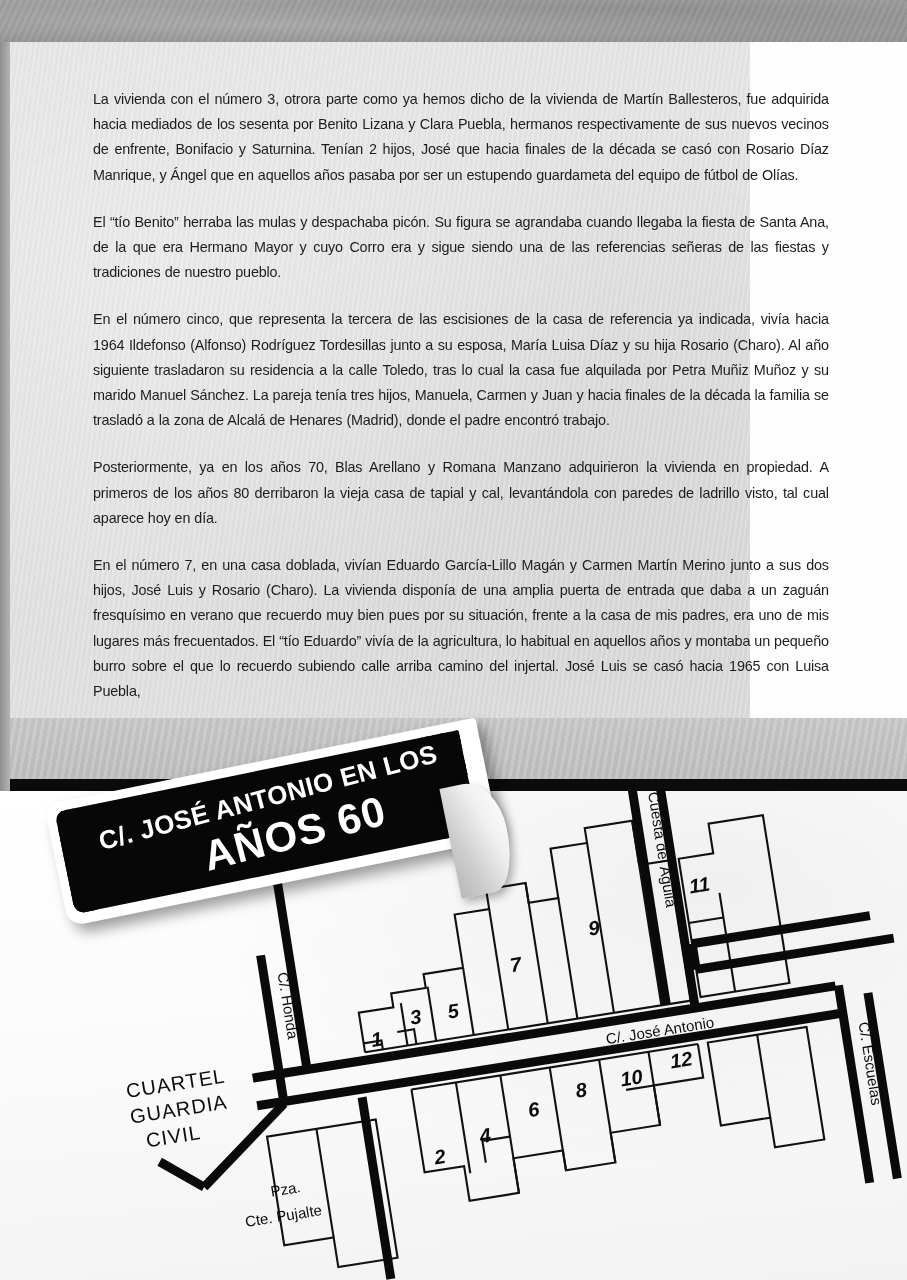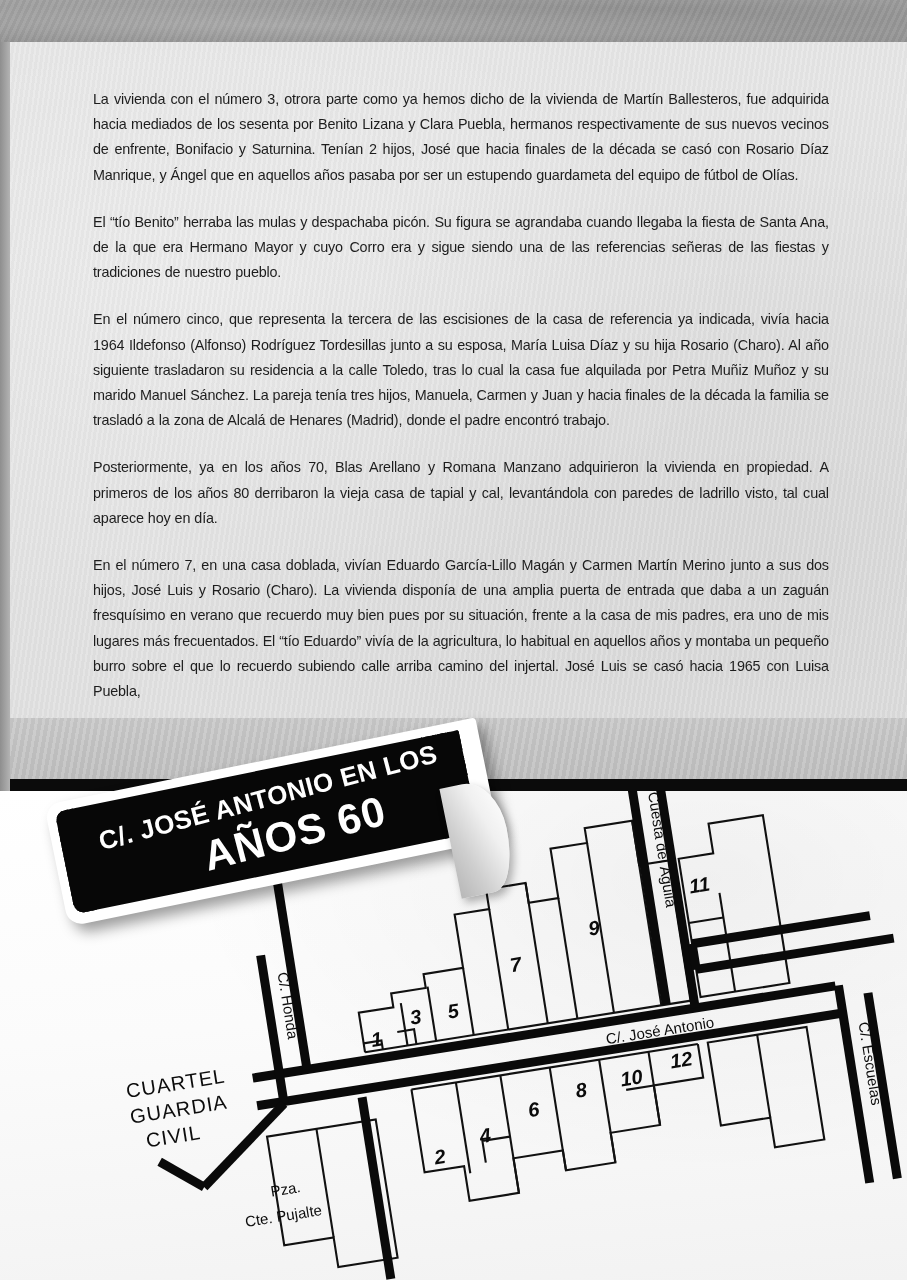--- a/index.html
+++ b/index.html
@@ -34,21 +34,21 @@
 
   
   .left-edge{
     position:absolute;left:0;top:42px;width:10px;height:749px;
     background:linear-gradient(90deg,#8e8e8e 0%,#9d9d9d 40%,#b3b3b3 100%);
     z-index:6;
   }
 
   
   .text-area{
-    position:absolute;left:10px;top:42px;width:897px;height:676px;
+    position:absolute;left:10px;top:42px;width:740px;height:676px;
     background:linear-gradient(180deg,#e6e6e6 0%,#e3e3e3 40%,#e1e1e1 100%);
   }
   .text-area:after{
     content:"";position:absolute;inset:0;
     background:
       repeating-linear-gradient(98deg, rgba(255,255,255,.10) 0 2px, rgba(0,0,0,.02) 2px 5px),
       radial-gradient(ellipse at 20% 35%, rgba(255,255,255,.30), transparent 55%),
       radial-gradient(ellipse at 85% 75%, rgba(0,0,0,.045), transparent 60%);
     pointer-events:none;
   }

